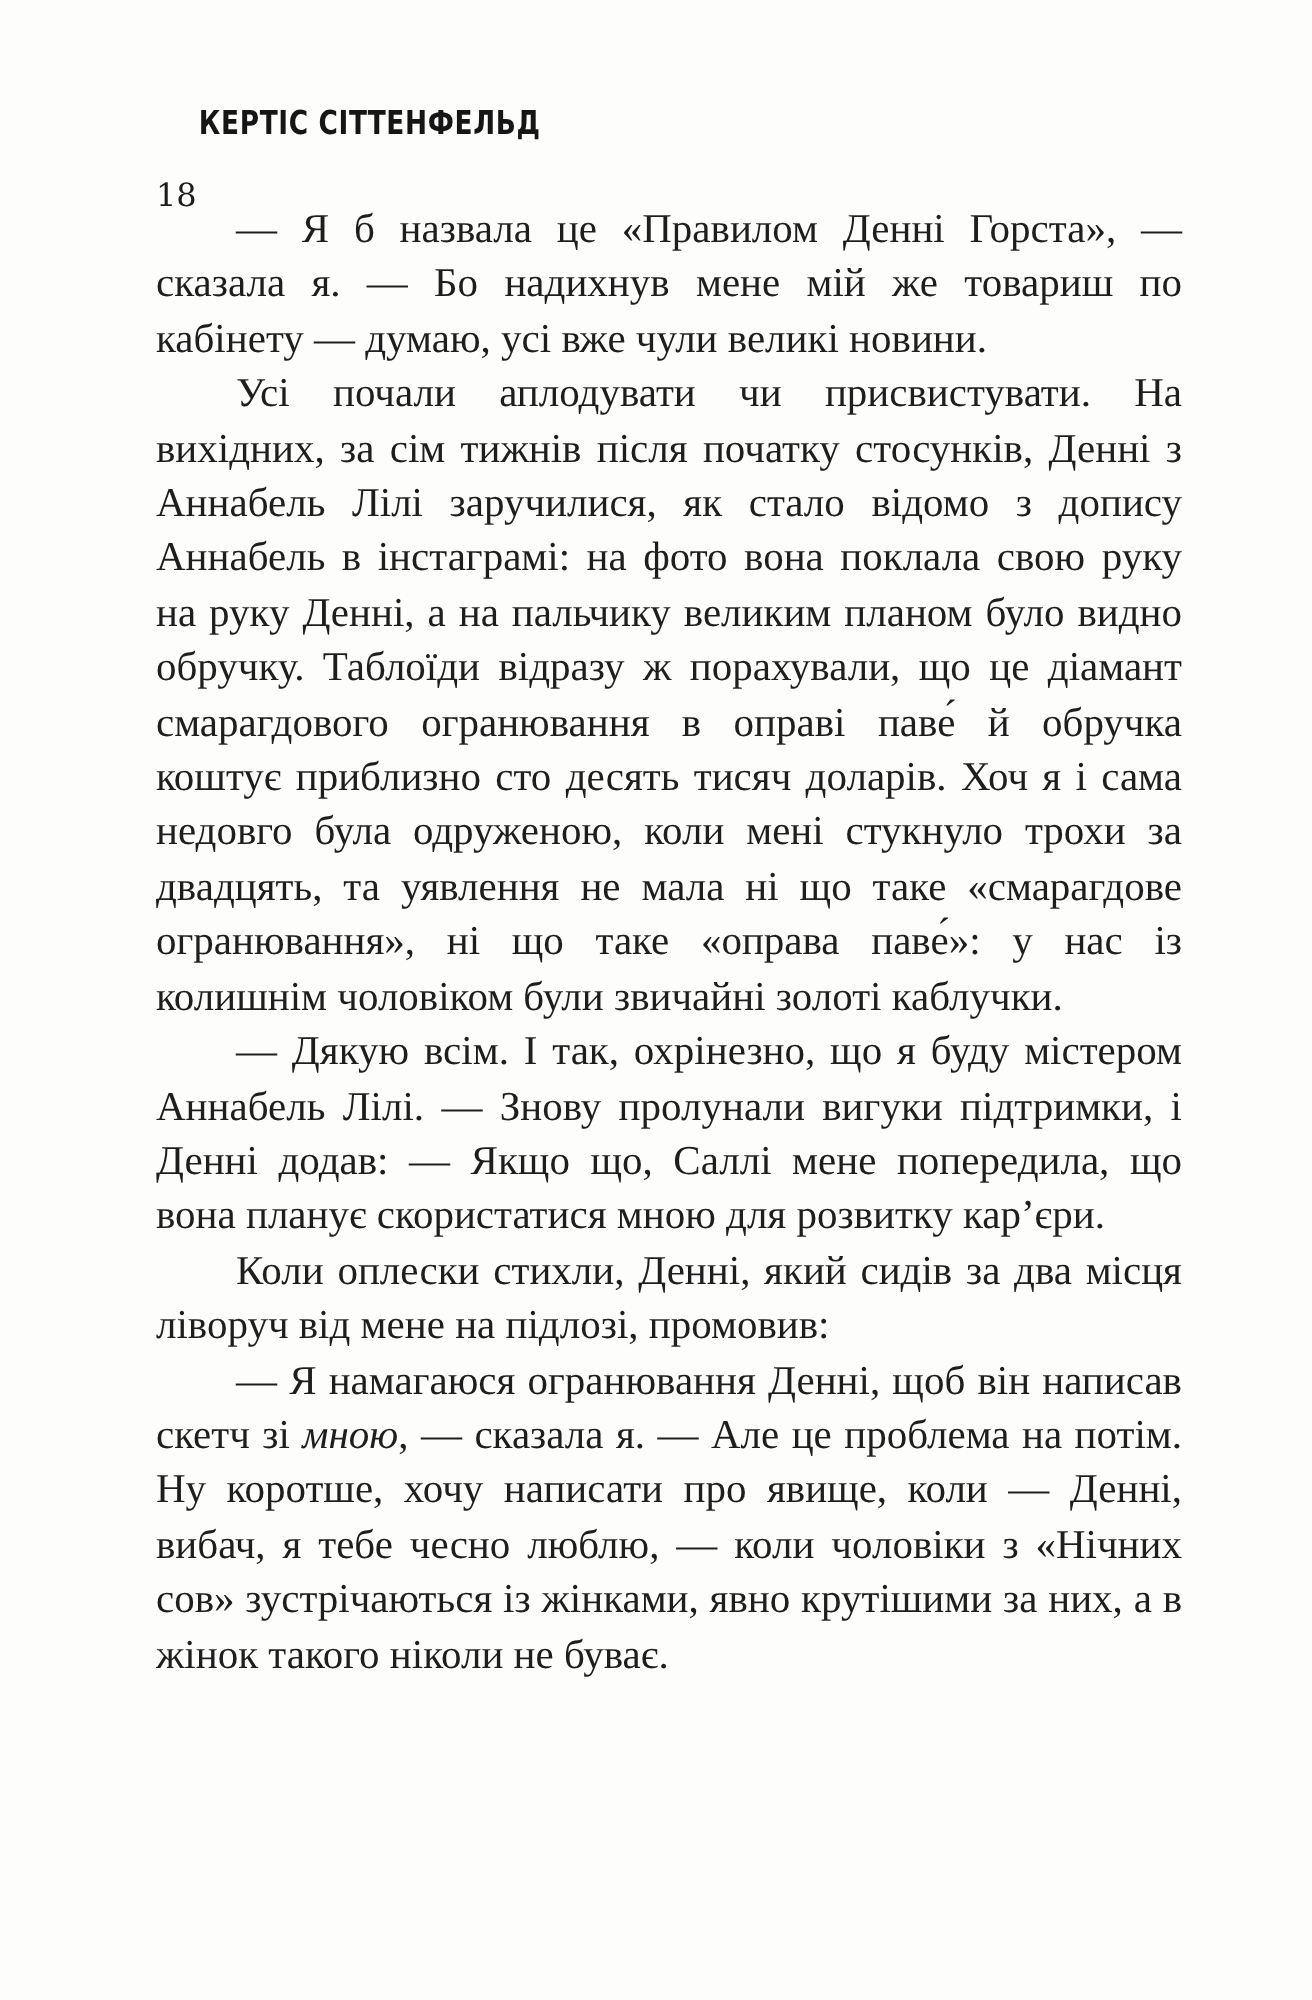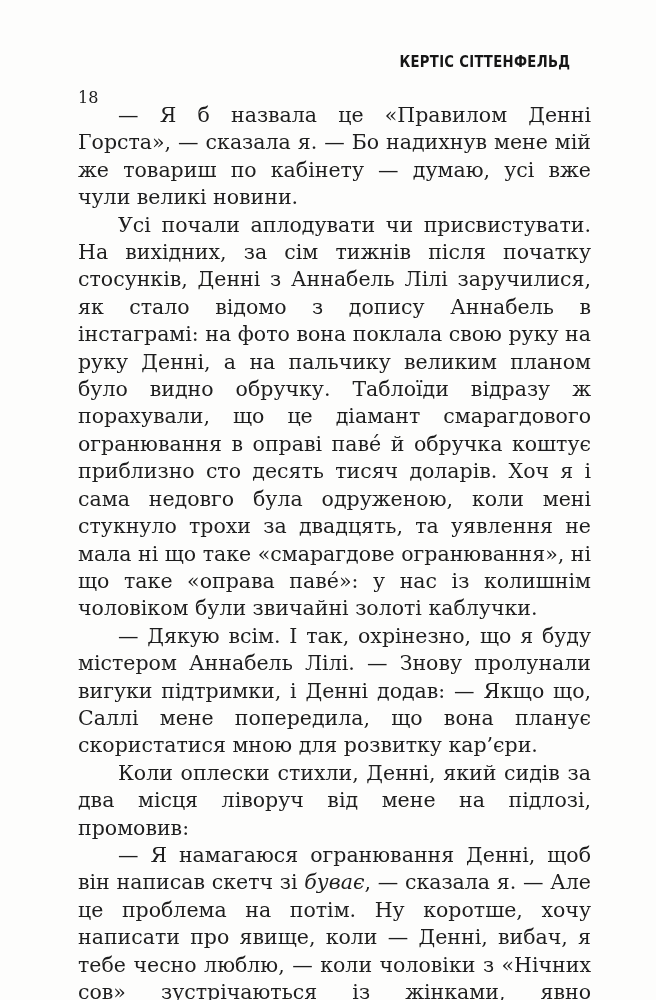--- a/index.html
+++ b/index.html
@@ -30,21 +30,21 @@
     position: absolute;
     left: 0;
     top: 0;
     font-family: "DejaVu Serif", serif;
     font-size: 16px;
     line-height: 22px;
     color: #1d1d1d;
     margin-top: 36px;
   }
   .running-title {
-    text-align: right;
+    text-align: left;
     font-family: "DejaVu Sans", sans-serif;
     font-weight: bold;
     font-size: 16.5px;
     line-height: 22px;
     letter-spacing: 0.4px;
     color: #161616;
   }
   .running-title .condense {
     display: inline-block;
     transform: scaleX(0.8);
@@ -59,20 +59,21 @@
     font-family: "DejaVu Serif", serif;
     font-size: 20.5px;
     line-height: 27.4px;
     text-align: justify;
     color: #1e1e1e;
   }
   .body-text p {
     margin: 0;
     padding: 0;
     text-indent: 40px;
+    font-family: Liberation Serif, serif;
   }
   .italic {
     font-style: italic;
   }
 </style>
 </head>
 <body>
 
 <div class="page">
 
@@ -82,16 +83,16 @@
       <span class="condense">КЕРТІС СІТТЕНФЕЛЬД</span>
     </div>
   </div>
 
   <div class="body-text">
 
   <p><span>— Я б назвала це «Правилом Денні Горста», — сказала я. — Бо надихнув мене мій же товариш по кабінету — думаю, усі вже чули великі новини.</span></p>
       <p><span>Усі почали аплодувати чи присвистувати. На вихідних, за сім тижнів після початку стосунків, Денні з Аннабель Лілі заручилися, як стало відомо з допису Аннабель в інстаграмі: на фото вона поклала свою руку на руку Денні, а на пальчику великим планом було видно обручку. Таблоїди відразу ж порахували, що це діамант смарагдового огранювання в оправі паве́ й обручка коштує приблизно сто десять тисяч доларів. Хоч я і сама недовго була одруженою, коли мені стукнуло трохи за двадцять, та уявлення не мала ні що таке «смарагдове огранювання», ні що таке «оправа паве́»: у нас із колишнім чоловіком були звичайні золоті каблучки.</span></p>
       <p><span>— Дякую всім. І так, охрінезно, що я буду містером Аннабель Лілі. — Знову пролунали вигуки підтримки, і Денні додав: — Якщо що, Саллі мене попередила, що вона планує скористатися мною для розвитку кар’єри.</span></p>
       <p><span>Коли оплески стихли, Денні, який сидів за два місця ліворуч від мене на підлозі, промовив:</span></p>
-      <p><span>— Я намагаюся огранювання Денні, щоб він написав скетч зі </span><span class="italic">буває</span><span>, — сказала я. — Але це проблема на потім. Ну коротше, хочу написати про явище, коли — Денні, вибач, я тебе чесно люблю, — коли чоловіки з «Нічних сов» зустрічаються із жінками, явно крутішими за них, а в жінок такого ніколи не буває.</span></p>
+      <p><span>— Я намагаюся огранювання Денні, щоб він написав скетч зі </span><span class="italic">мною</span><span>, — сказала я. — Але це проблема на потім. Ну коротше, хочу написати про явище, коли — Денні, вибач, я тебе чесно люблю, — коли чоловіки з «Нічних сов» зустрічаються із жінками, явно крутішими за них, а в жінок такого ніколи не буває.</span></p>
     </div>
 
 </div>
 
 </body></html>

